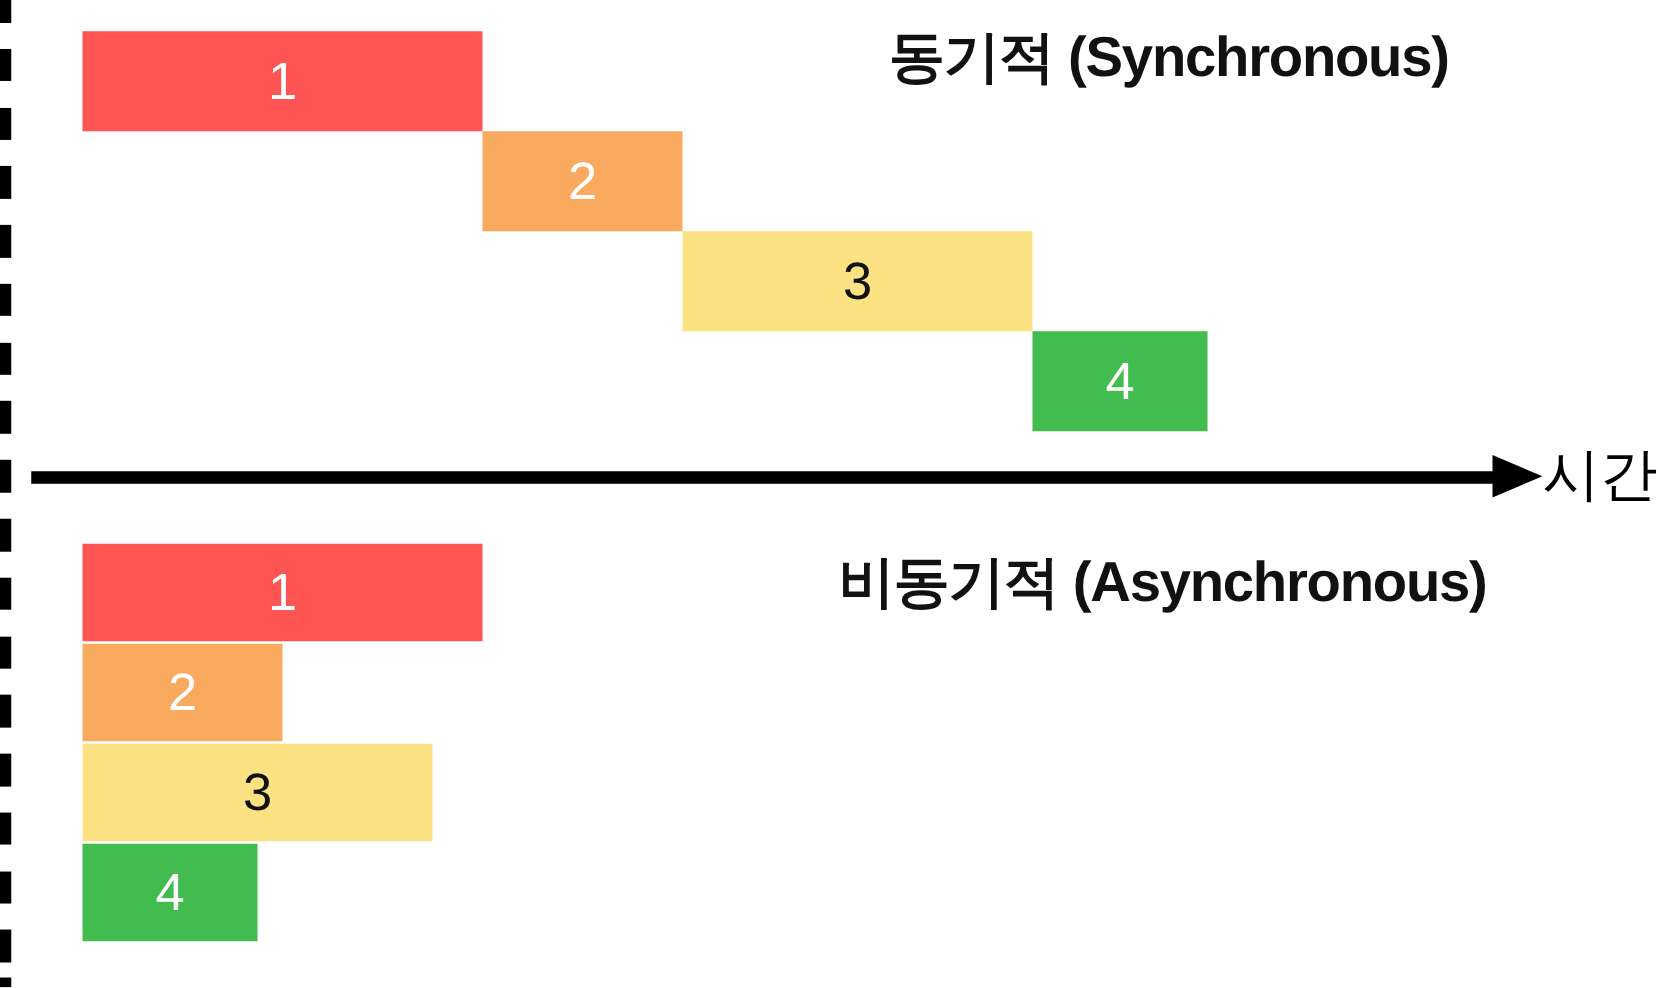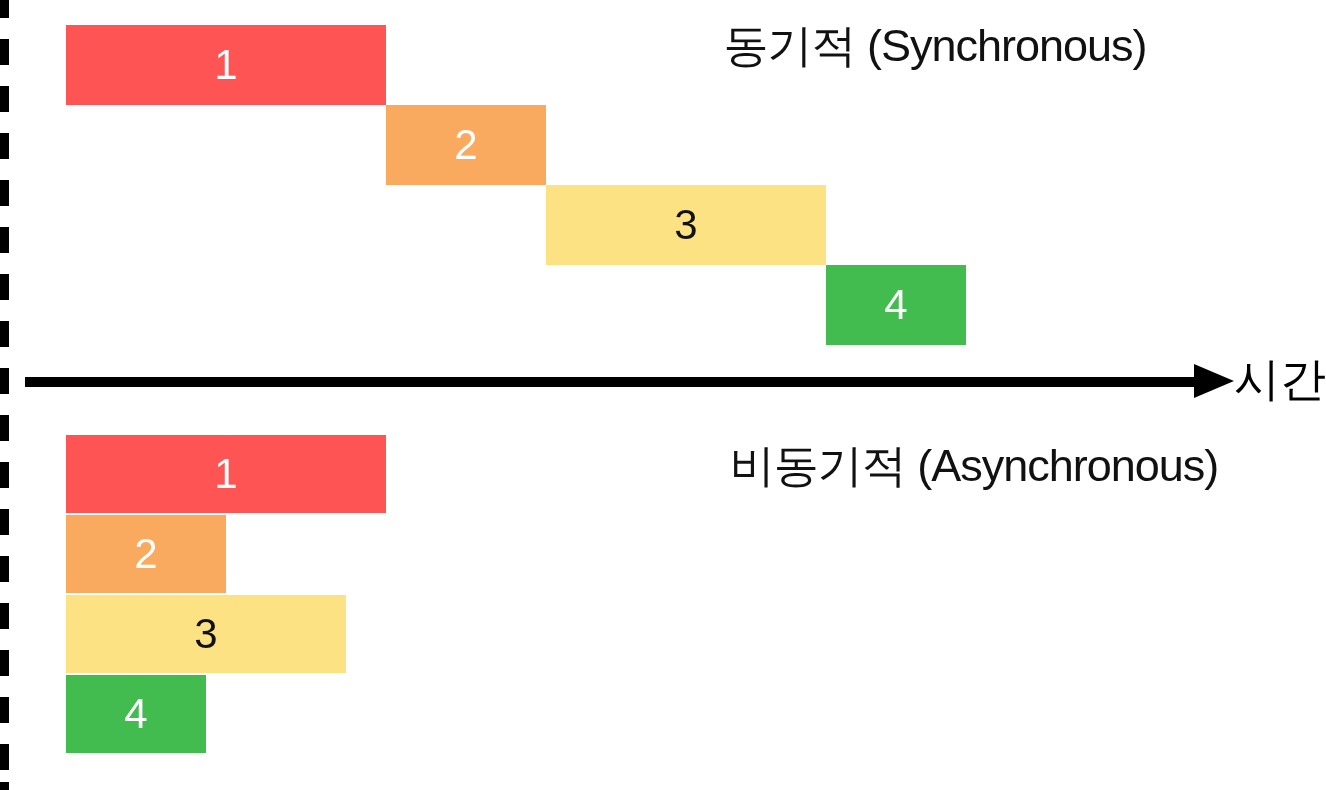--- a/index.html
+++ b/index.html
@@ -28,23 +28,24 @@
   .section-title {
     position: absolute;
     height: 60px;
     display: flex;
     align-items: center;
     justify-content: center;
     font-size: 45px;
     letter-spacing: -1px;
     color: #111111;
     white-space: nowrap;
+    font-weight: bold;
   }
   #title-sync  { left: 615px; top: 16px;  width: 640px; }
-  #title-async { left: 654px; top: 436px; width: 640px; }
+  #title-async { left: 610px; top: 436px; width: 640px; }
 
   
   .task-bar {
     position: absolute;
     display: flex;
     align-items: center;
     justify-content: center;
   }
   .task-label {
     font-size: 42px;

